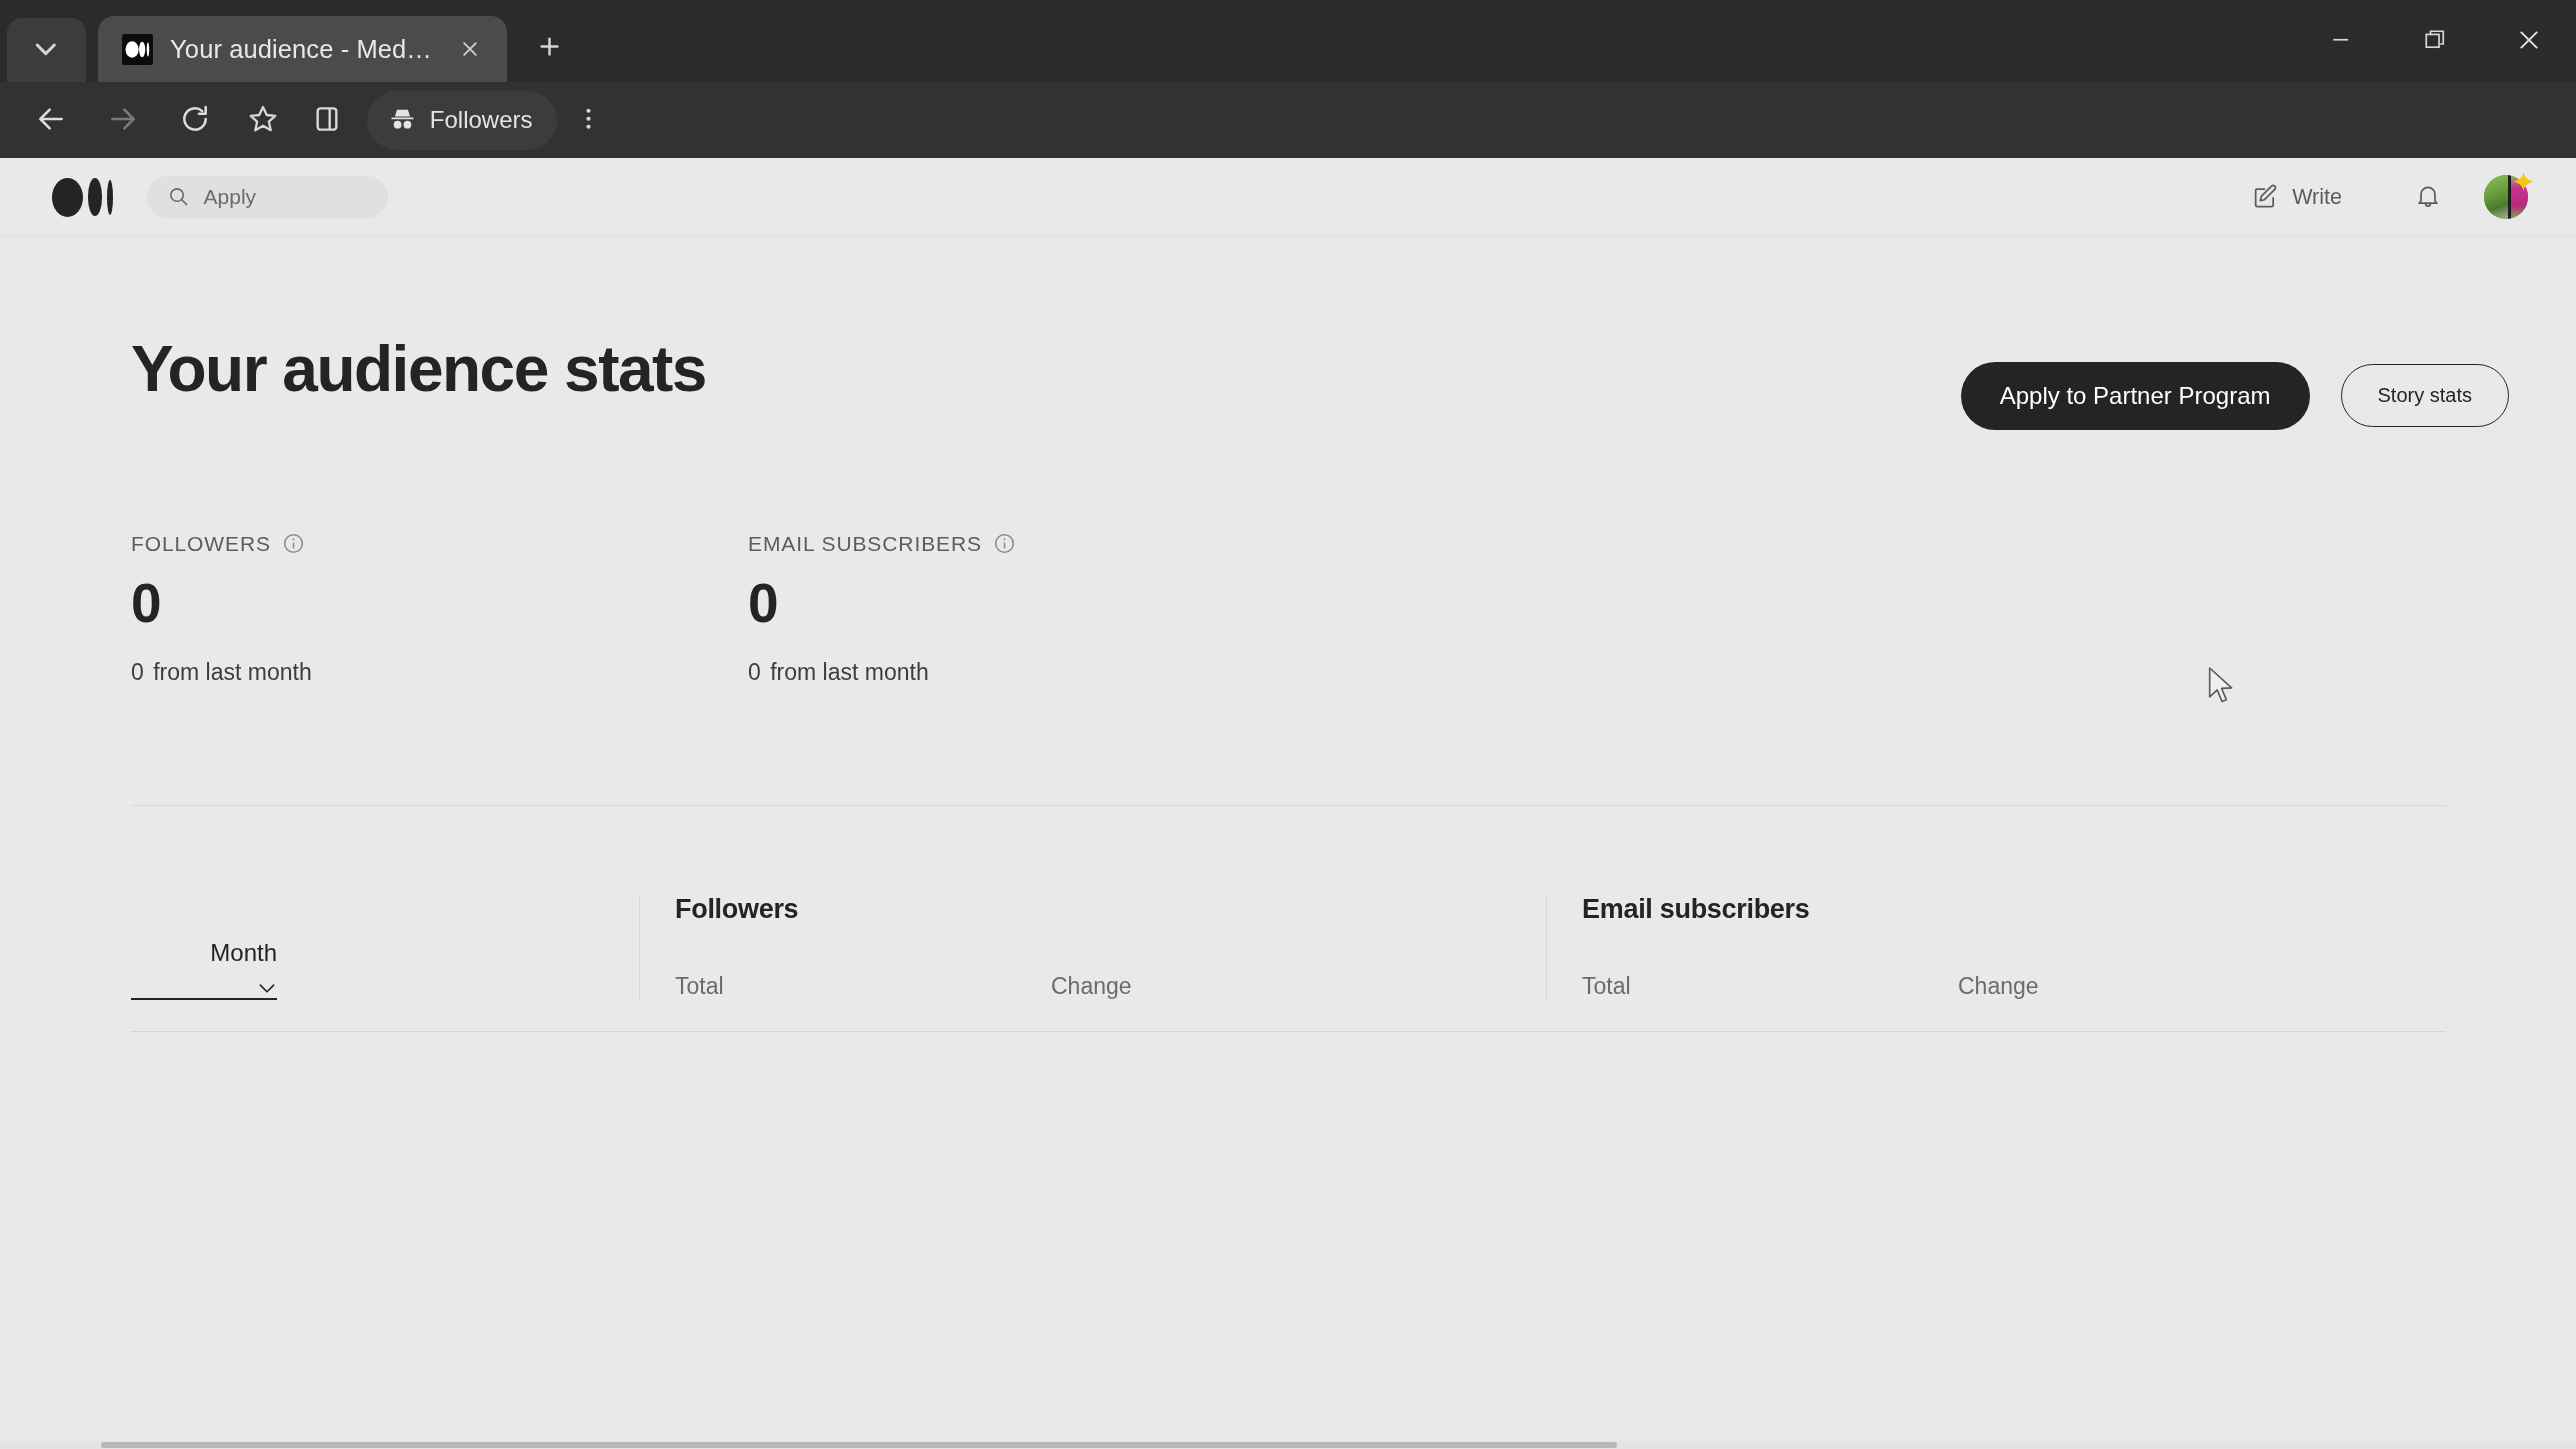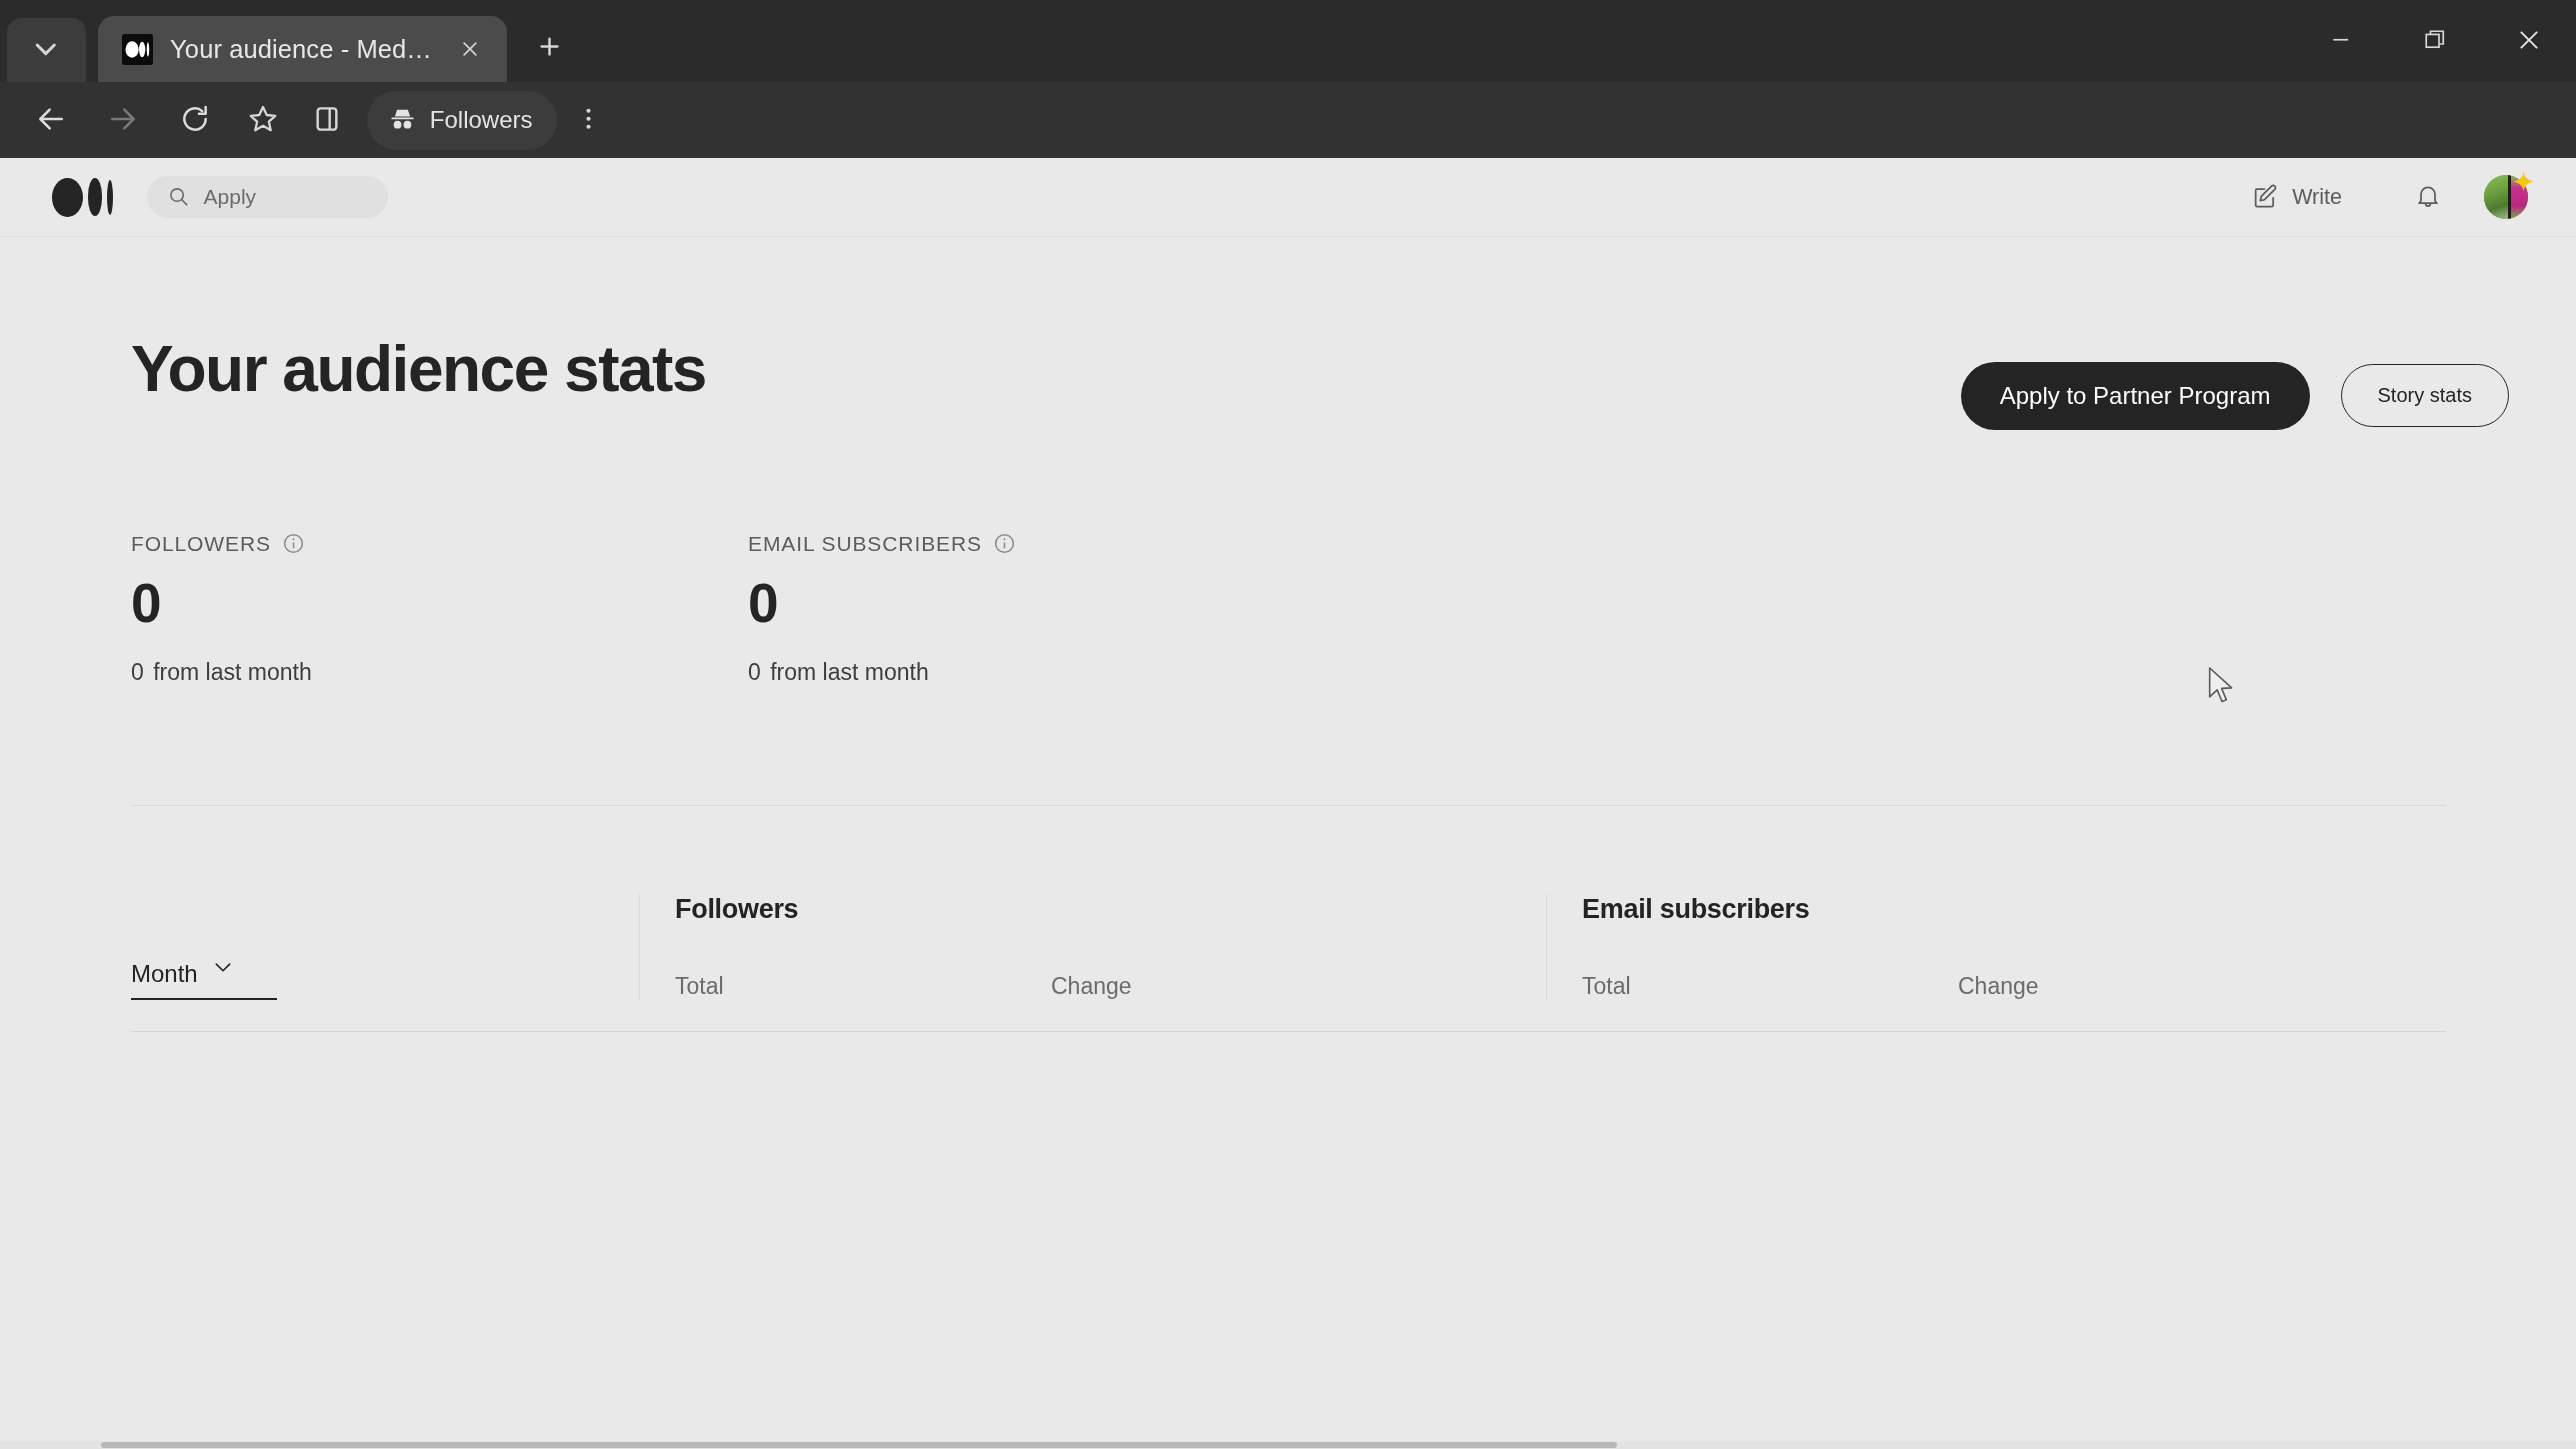--- a/index.html
+++ b/index.html
@@ -388,25 +388,26 @@
   .col-month {
     width: 508px;
     flex: 0 0 auto;
     display: flex;
     flex-direction: column;
     justify-content: flex-end;
     padding-bottom: 0;
   }
   .month-select {
     display: inline-flex;
-    align-items: flex-start;
+    align-items: flex-end;
     gap: 14.8px;
     border-bottom: 2px solid #242424;
-    padding-bottom: 10px;
+    padding-bottom: 0;
     width: 146px;
+    flex-direction: column;
   }
   .month-label { font-size: 24px; color: #242424; }
   .month-select svg { width: 20px; height: 14.8px; }
 
   .group {
     flex: 0 0 auto;
     border-left: 0.7px solid #dadada;
     padding-left: 35px;
     display: flex;
     flex-direction: column;

